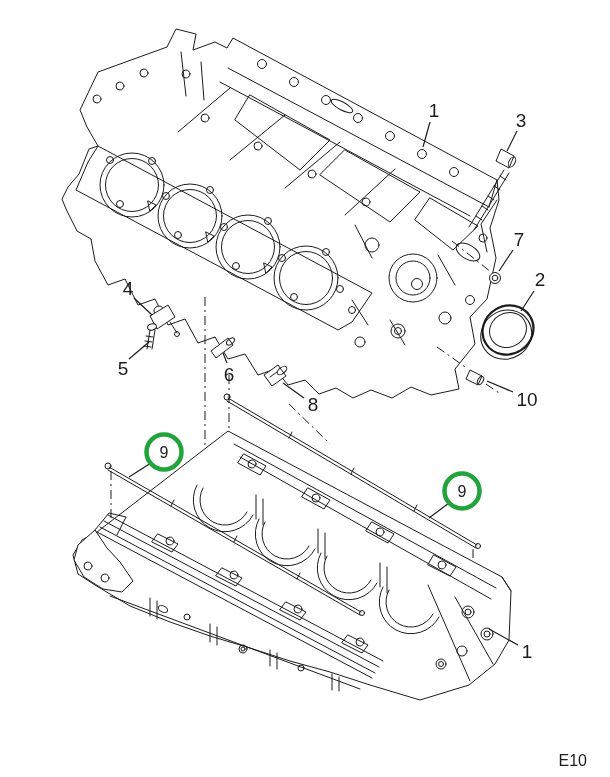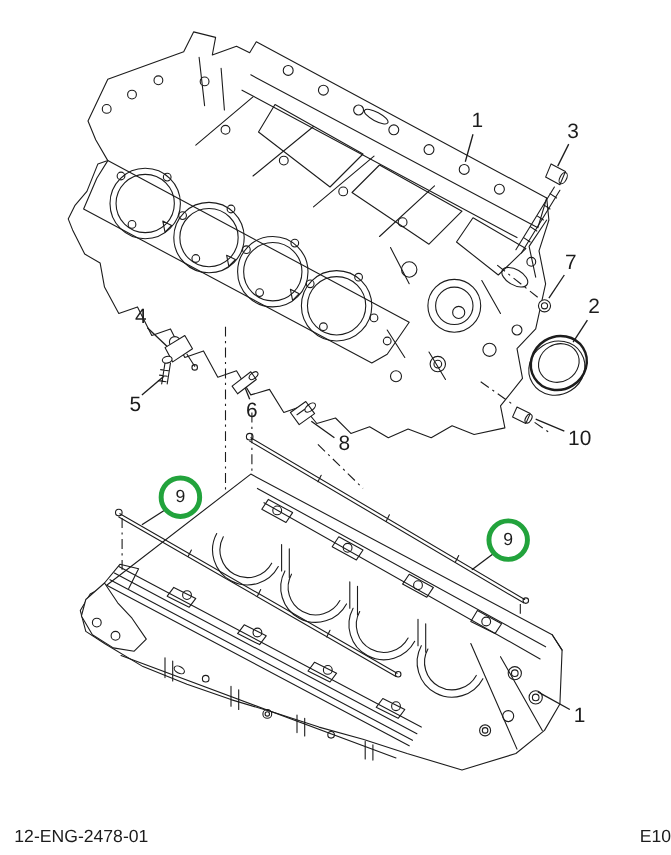--- a/index.html
+++ b/index.html
@@ -20,21 +20,21 @@
     fill:#1c1c1c;
   }
   .footer-text{
     position:absolute;
     font-size:16px;
     color:#1c1c1c;
     bottom:7px;
     white-space:nowrap;
   }
   #footer-left{left:13px;}
-  #footer-right{right:0;}
+  #footer-right{right:23px;}
 </style>
 </head>
 <body>
 
 <div id="page">
 
   <svg id="artwork" width="610" height="777" viewBox="0 0 610 777" xmlns="http://www.w3.org/2000/svg">
 
     <g>
 
@@ -301,15 +301,14 @@
           <circle cx="462" cy="491" r="17.5" fill="#ffffff" stroke="#22a33c" stroke-width="4.5"></circle>
           <text x="462" y="491" text-anchor="middle" dominant-baseline="central" font-size="16">9</text>
         </g>
         <g>
           <polyline points="518,645 489,629" fill="none" stroke="#1c1c1c" stroke-width="1.2"></polyline>
           <text x="527" y="651" text-anchor="middle" dominant-baseline="central" font-size="19">1</text>
         </g>
       </g>
   </svg>
 
-  <div id="footer-left" class="footer-text">12-ENG-2478-01</div>
   <div id="footer-right" class="footer-text">E10</div>
 </div>
 
 </body></html>

